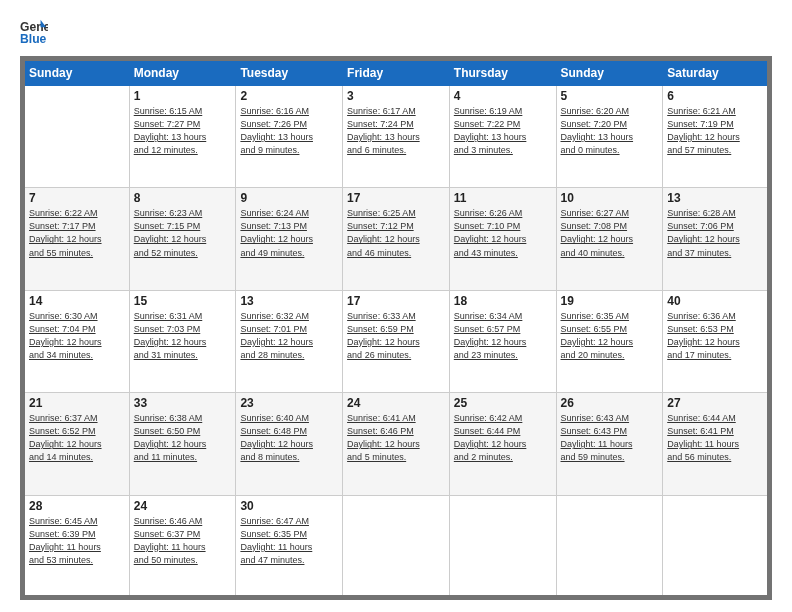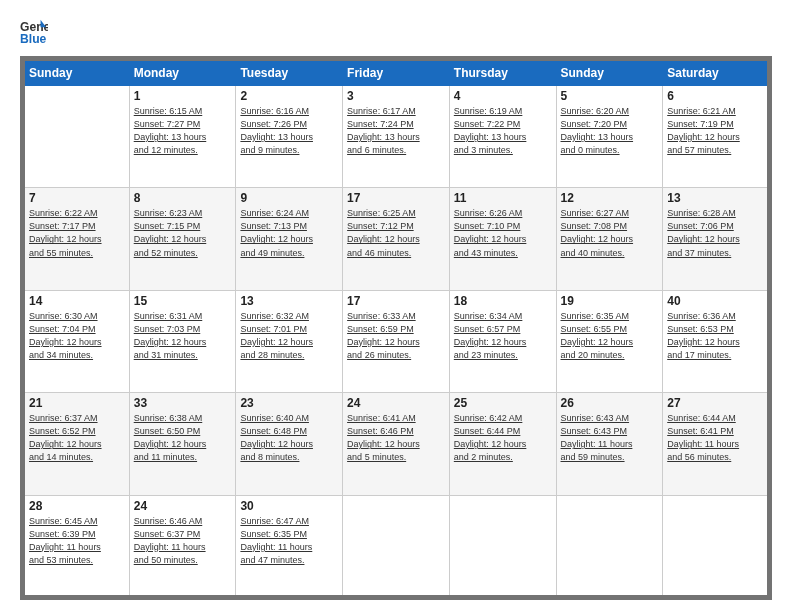--- a/index.html
+++ b/index.html
@@ -165,21 +165,21 @@
           </td>
           <td>
             <span class="day-num">17</span>
             <div class="day-info">Sunrise: 6:25 AM<br>Sunset: 7:12 PM<br>Daylight: 12 hours<br>and 46 minutes.</div>
           </td>
           <td>
             <span class="day-num">11</span>
             <div class="day-info">Sunrise: 6:26 AM<br>Sunset: 7:10 PM<br>Daylight: 12 hours<br>and 43 minutes.</div>
           </td>
           <td>
-            <span class="day-num">12</span>
+            <span class="day-num">10</span>
             <div class="day-info">Sunrise: 6:27 AM<br>Sunset: 7:08 PM<br>Daylight: 12 hours<br>and 40 minutes.</div>
           </td>
           <td>
             <span class="day-num">13</span>
             <div class="day-info">Sunrise: 6:28 AM<br>Sunset: 7:06 PM<br>Daylight: 12 hours<br>and 37 minutes.</div>
           </td>
         </tr>
         <tr class="normal-row">
           <td>
             <span class="day-num">14</span>

